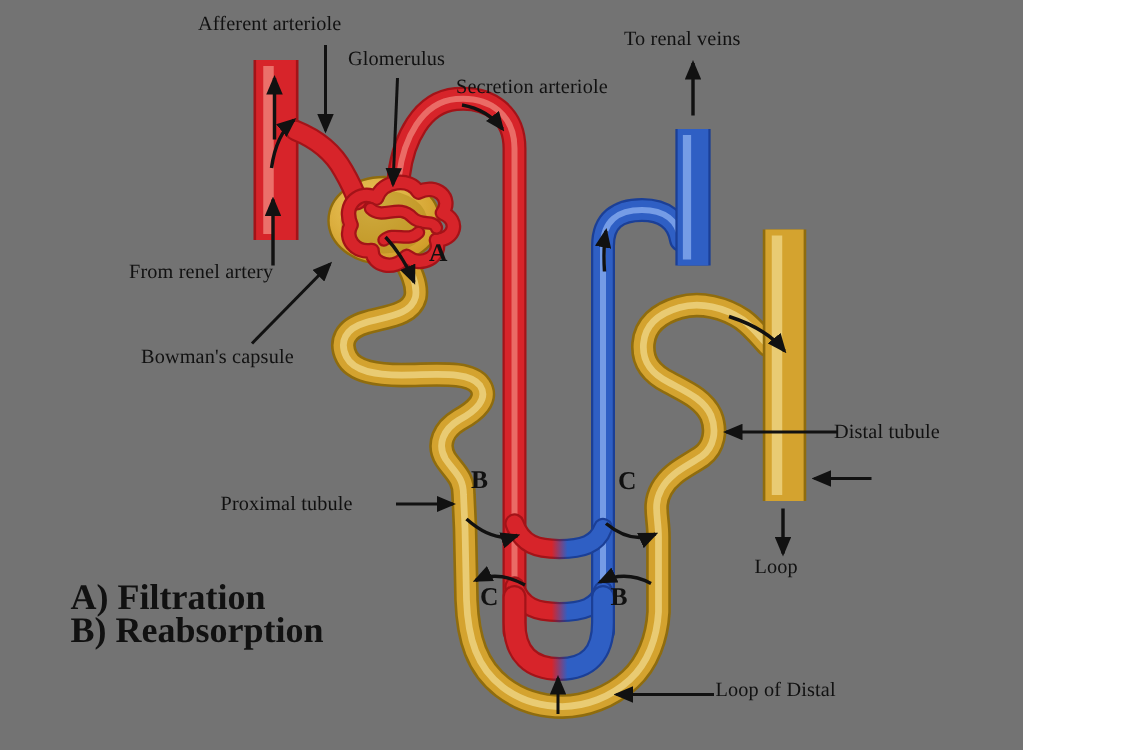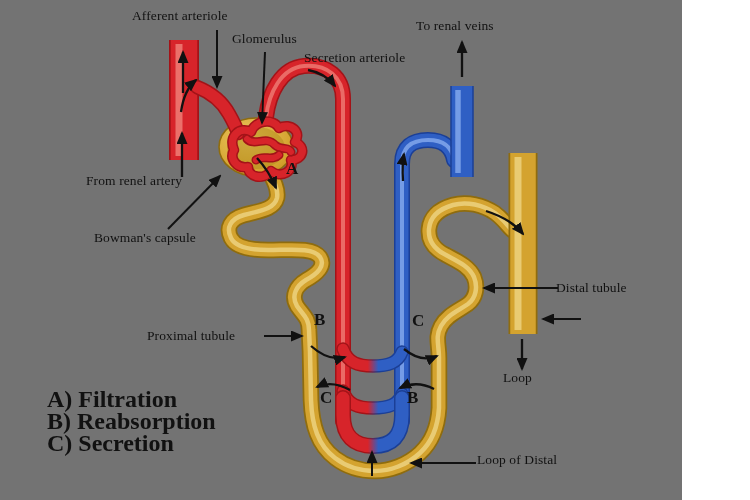--- a/index.html
+++ b/index.html
@@ -149,16 +149,15 @@
 
 <div class="letter" style="left:286px;top:159px">A</div>
 <div class="letter" style="left:314px;top:310px">B</div>
 <div class="letter" style="left:412px;top:311px">C</div>
 <div class="letter" style="left:320px;top:388px">C</div>
 <div class="letter" style="left:407px;top:388px">B</div>
 
 <div class="legend">
   <div>A) Filtration</div>
   <div>B) Reabsorption</div>
-  <div>C) Secretion</div>
 </div>
 
 </div>
 
 </body></html>

